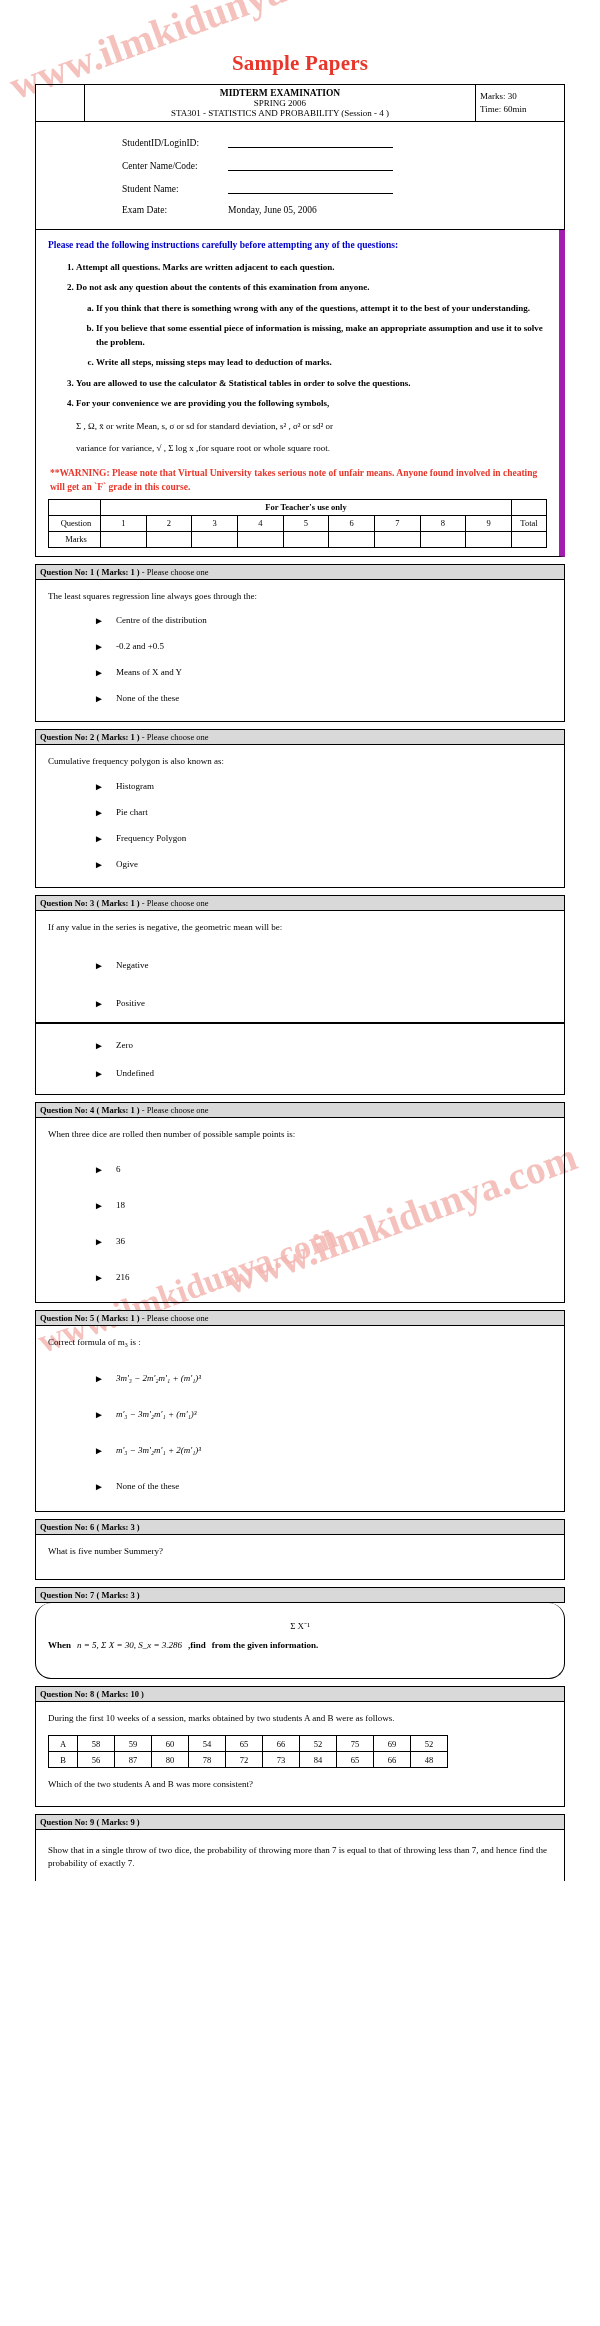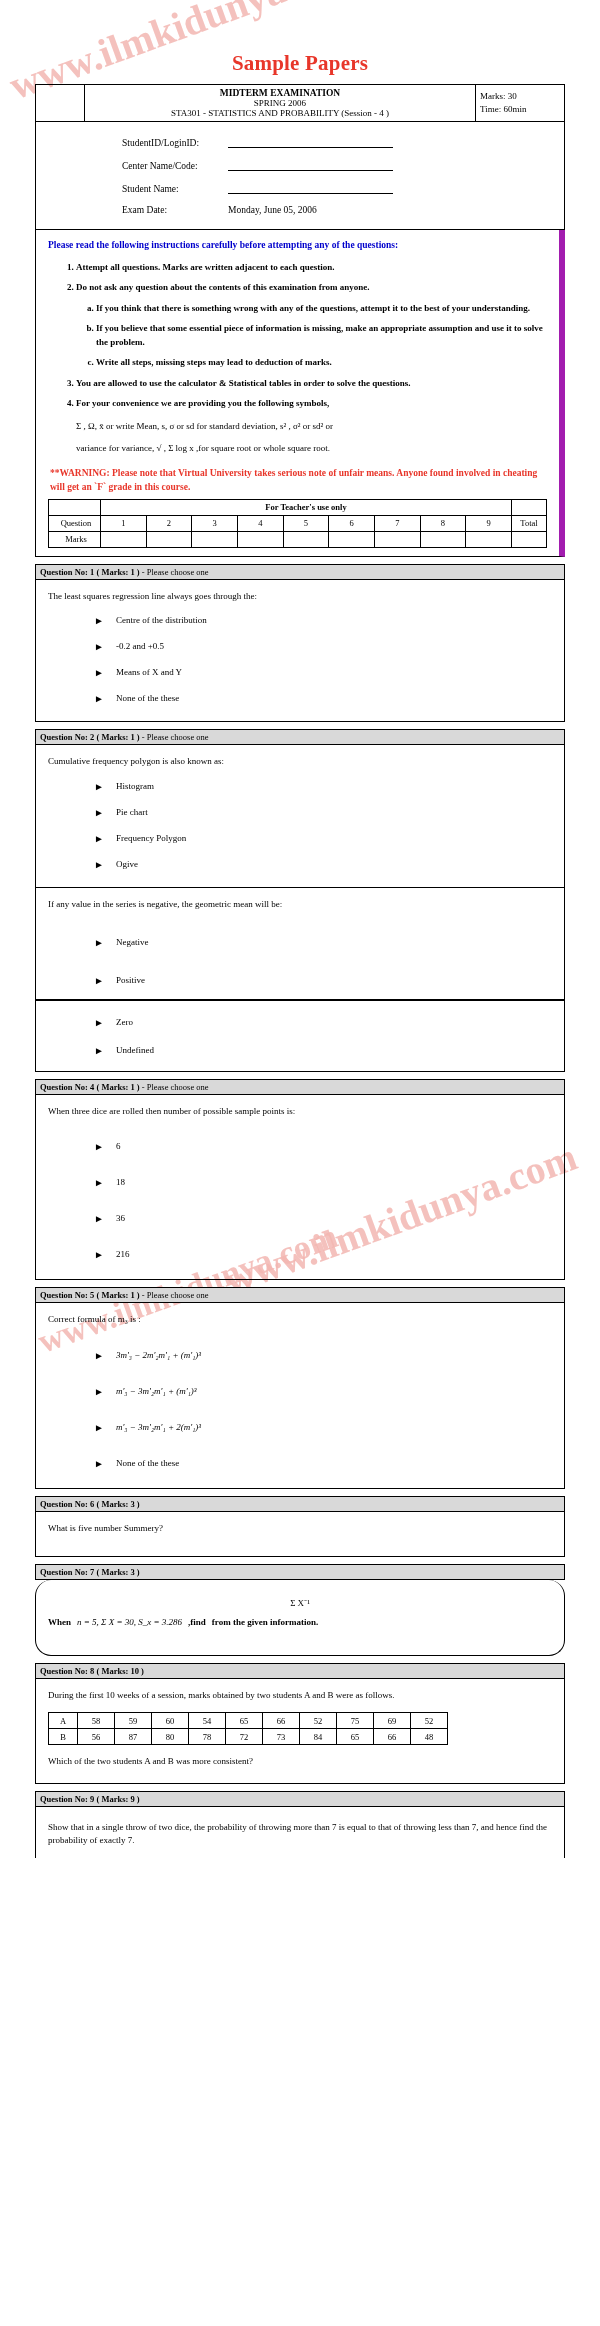--- a/index.html
+++ b/index.html
@@ -375,20 +375,24 @@
         <div class="opt">
           <span class="bullet">►</span>
           <span class="otext">Frequency Polygon</span>
         </div>
         <div class="opt" style="margin-bottom:4px;">
           <span class="bullet">►</span>
           <span class="otext">Ogive</span>
         </div>
       </div>
 
+      <div class="qbar">
+        <span>Question No: 3     ( Marks: 1 )</span>
+        <span class="sub">- Please choose one</span>
+      </div>
       <div class="qbody" style="padding-bottom:2px;">
         <div class="qtext" style="margin-bottom:26px;">If any value in the series is negative, the geometric mean will be:</div>
         <div class="opt" style="margin-bottom:26px;">
           <span class="bullet">►</span>
           <span class="otext">Negative</span>
         </div>
         <div class="opt" style="margin-bottom:10px;">
           <span class="bullet">►</span>
           <span class="otext">Positive</span>
         </div>

